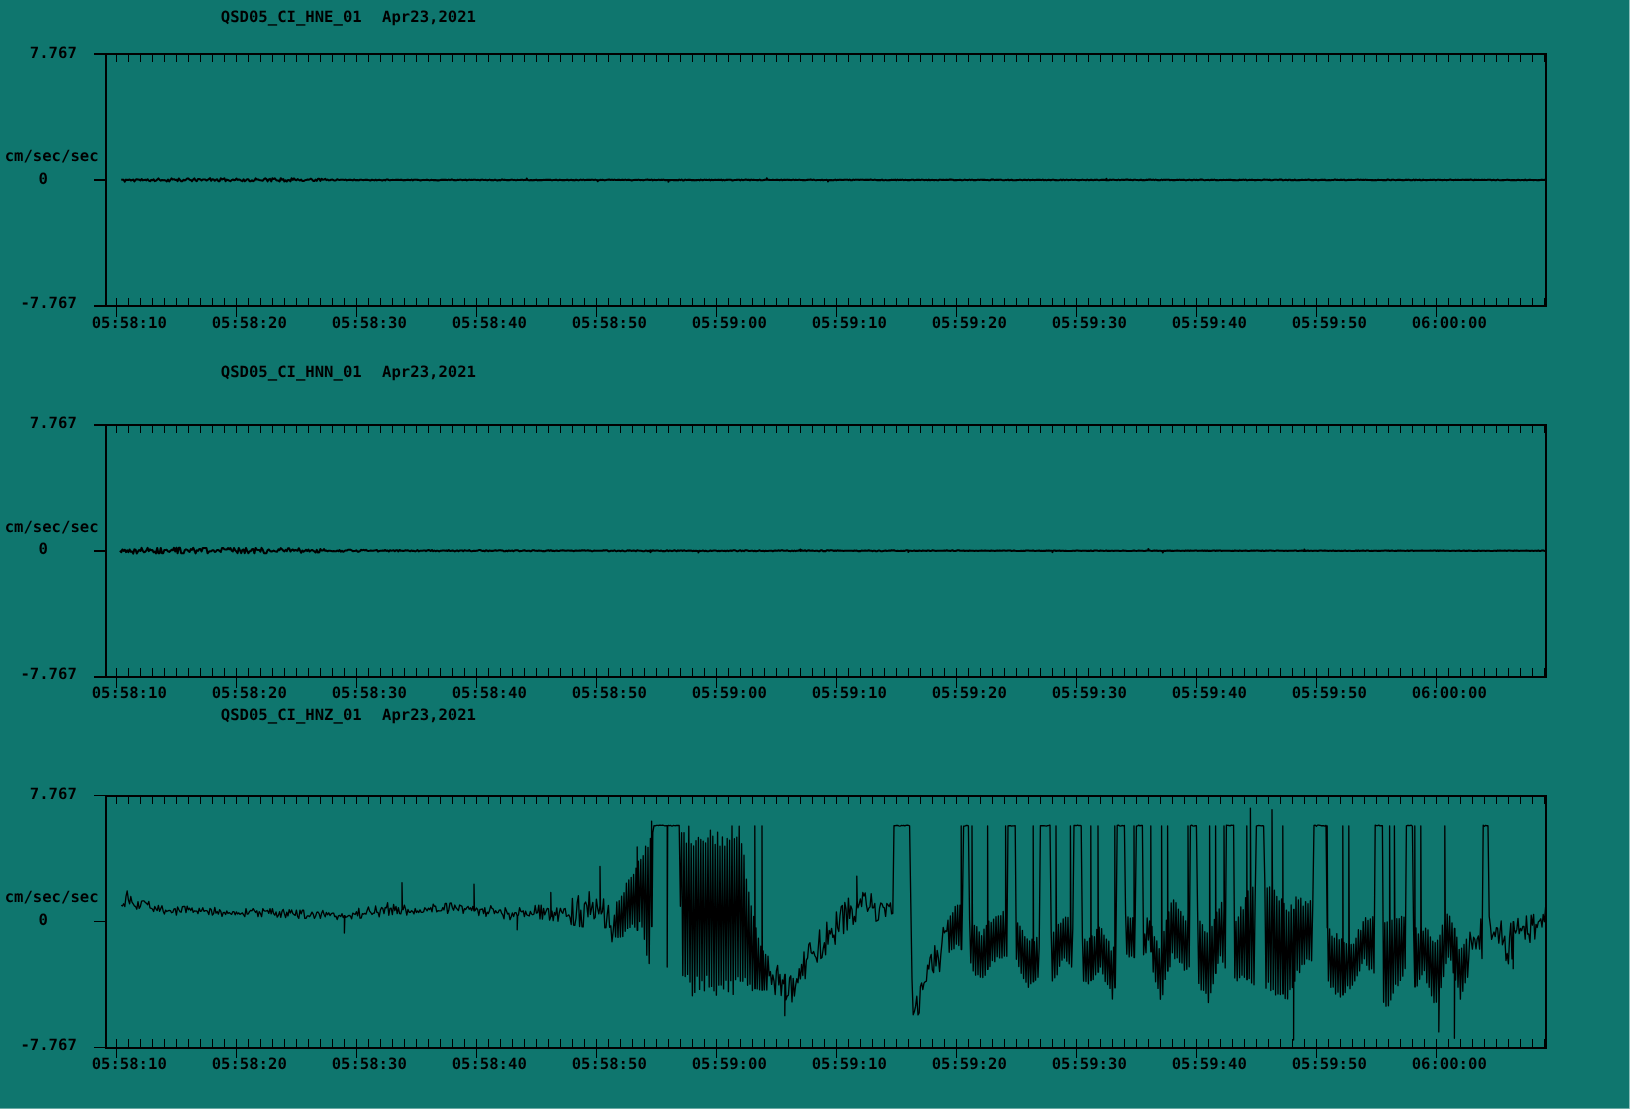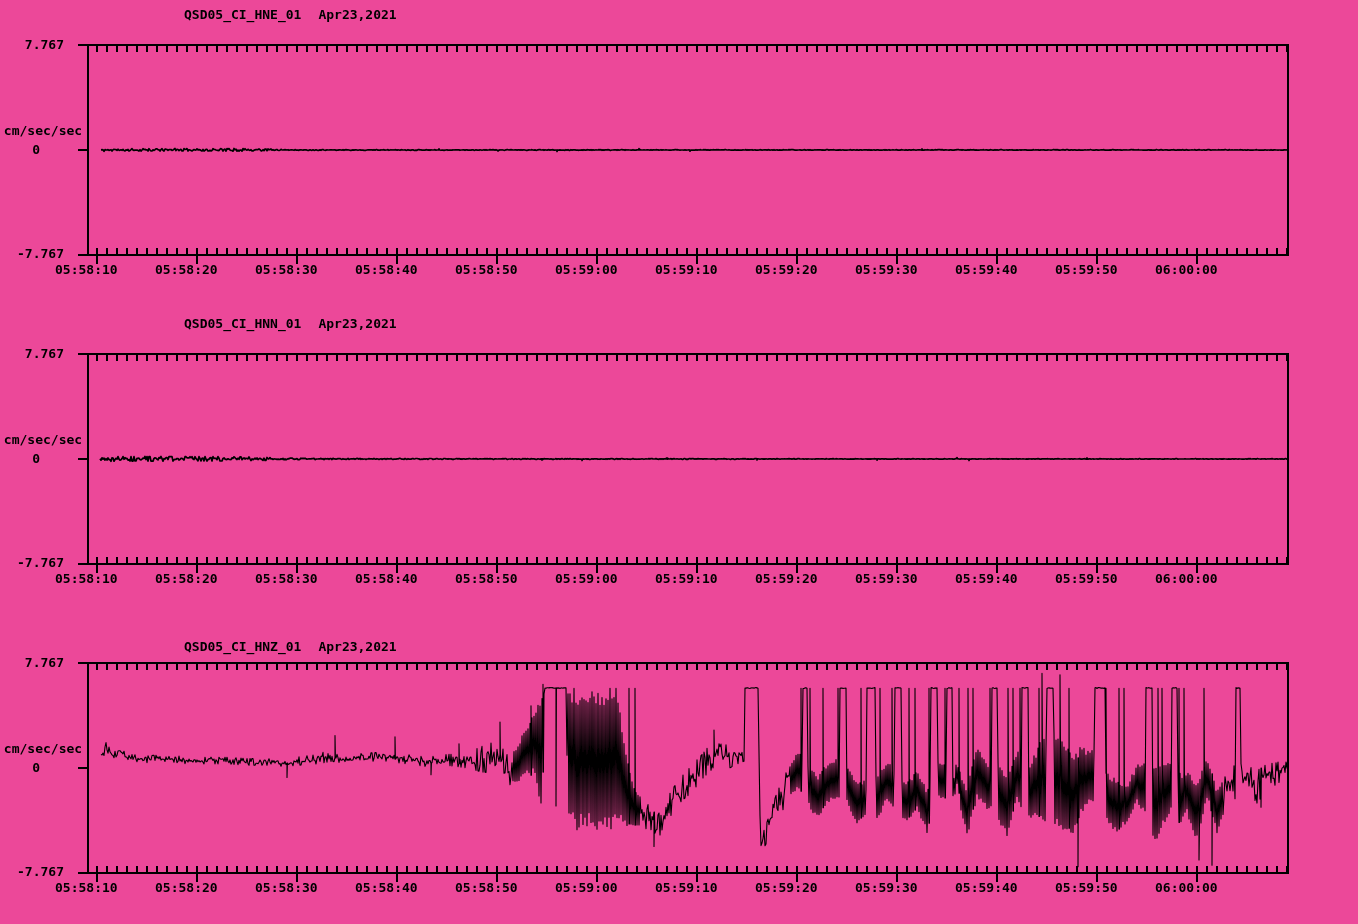--- a/index.html
+++ b/index.html
@@ -1,29 +1,29 @@
 <!DOCTYPE html>
 <html><head>
 <meta charset="utf-8">
 <style>
   html,body{margin:0;padding:0;background:#fff;}
-  .stage{position:relative;width:1358px;height:924px;background:#ec4899;overflow:hidden;
+  .stage{position:relative;width:1358px;height:924px;background:#0f766e;overflow:hidden;
          font-family:"DejaVu Sans Mono", monospace;color:#000;}
   svg{position:absolute;left:0;top:0;}
   .txt{position:absolute;font:bold 13px "DejaVu Sans Mono", monospace;color:#000;white-space:pre;}
   .title{left:184px;}
-  .t0{top:7px}.t1{top:316px}.t2{top:639px}
+  .t0{top:7px}.t1{top:303px}.t2{top:589px}
   .title .date{margin-left:17px;}
   .ymax,.ymin{left:0;width:64px;text-align:right;}
   .yzero{left:0;width:40px;text-align:right;}
   .yunit{left:3px;width:80px;text-align:center;}
   .ymax0{top:37px}.yunit0{top:123px}.yzero0{top:142px}.ymin0{top:246px}
   .ymax1{top:346px}.yunit1{top:432px}.yzero1{top:451px}.ymin1{top:555px}
   .ymax2{top:655px}.yunit2{top:741px}.yzero2{top:760px}.ymin2{top:864px}
-  .xlab{position:absolute;width:84px;text-align:left;font:bold 13px "DejaVu Sans Mono", monospace;}
+  .xlab{position:absolute;width:84px;text-align:right;font:bold 13px "DejaVu Sans Mono", monospace;}
 </style>
 </head>
 <body>
 
 <div class="stage">
   <svg id="plot-svg" width="1358" height="924" viewBox="0 0 1358 924">
       <rect x="88" y="45" width="1200" height="210" fill="none" stroke="#000000" stroke-width="1.5" shape-rendering="crispEdges"></rect>
       <path d="M97 45V52M97 248V255M107 45V52M107 248V255M117 45V52M117 248V255M127 45V52M127 248V255M137 45V52M137 248V255M147 45V52M147 248V255M157 45V52M157 248V255M167 45V52M167 248V255M177 45V52M177 248V255M187 45V52M187 248V255M197 45V52M197 248V255M207 45V52M207 248V255M217 45V52M217 248V255M227 45V52M227 248V255M237 45V52M237 248V255M247 45V52M247 248V255M257 45V52M257 248V255M267 45V52M267 248V255M277 45V52M277 248V255M287 45V52M287 248V255M297 45V52M297 248V255M307 45V52M307 248V255M317 45V52M317 248V255M327 45V52M327 248V255M337 45V52M337 248V255M347 45V52M347 248V255M357 45V52M357 248V255M367 45V52M367 248V255M377 45V52M377 248V255M387 45V52M387 248V255M397 45V52M397 248V255M407 45V52M407 248V255M417 45V52M417 248V255M427 45V52M427 248V255M437 45V52M437 248V255M447 45V52M447 248V255M457 45V52M457 248V255M467 45V52M467 248V255M477 45V52M477 248V255M487 45V52M487 248V255M497 45V52M497 248V255M507 45V52M507 248V255M517 45V52M517 248V255M527 45V52M527 248V255M537 45V52M537 248V255M547 45V52M547 248V255M557 45V52M557 248V255M567 45V52M567 248V255M577 45V52M577 248V255M587 45V52M587 248V255M597 45V52M597 248V255M607 45V52M607 248V255M617 45V52M617 248V255M627 45V52M627 248V255M637 45V52M637 248V255M647 45V52M647 248V255M657 45V52M657 248V255M667 45V52M667 248V255M677 45V52M677 248V255M687 45V52M687 248V255M697 45V52M697 248V255M707 45V52M707 248V255M717 45V52M717 248V255M727 45V52M727 248V255M737 45V52M737 248V255M747 45V52M747 248V255M757 45V52M757 248V255M767 45V52M767 248V255M777 45V52M777 248V255M787 45V52M787 248V255M797 45V52M797 248V255M807 45V52M807 248V255M817 45V52M817 248V255M827 45V52M827 248V255M837 45V52M837 248V255M847 45V52M847 248V255M857 45V52M857 248V255M867 45V52M867 248V255M877 45V52M877 248V255M887 45V52M887 248V255M897 45V52M897 248V255M907 45V52M907 248V255M917 45V52M917 248V255M927 45V52M927 248V255M937 45V52M937 248V255M947 45V52M947 248V255M957 45V52M957 248V255M967 45V52M967 248V255M977 45V52M977 248V255M987 45V52M987 248V255M997 45V52M997 248V255M1007 45V52M1007 248V255M1017 45V52M1017 248V255M1027 45V52M1027 248V255M1037 45V52M1037 248V255M1047 45V52M1047 248V255M1057 45V52M1057 248V255M1067 45V52M1067 248V255M1077 45V52M1077 248V255M1087 45V52M1087 248V255M1097 45V52M1097 248V255M1107 45V52M1107 248V255M1117 45V52M1117 248V255M1127 45V52M1127 248V255M1137 45V52M1137 248V255M1147 45V52M1147 248V255M1157 45V52M1157 248V255M1167 45V52M1167 248V255M1177 45V52M1177 248V255M1187 45V52M1187 248V255M1197 45V52M1197 248V255M1207 45V52M1207 248V255M1217 45V52M1217 248V255M1227 45V52M1227 248V255M1237 45V52M1237 248V255M1247 45V52M1247 248V255M1257 45V52M1257 248V255M1267 45V52M1267 248V255M1277 45V52M1277 248V255M1287 45V52M1287 248V255M97 255V264M197 255V264M297 255V264M397 255V264M497 255V264M597 255V264M697 255V264M797 255V264M897 255V264M997 255V264M1097 255V264M1197 255V264M78 45H88M78 150H88M78 255H88" stroke="#000000" stroke-width="1.2" fill="none" shape-rendering="crispEdges"></path>
       <path d="M101 149.8L102 149.7L103 149.8L104 151.3L105 149.7L106 149.9L107 150.0L108 149.6L109 150.4L110 150.0L111 149.7L112 151.1L113 149.8L114 149.4L115 149.5L116 149.7L117 150.4L118 149.2L119 150.3L120 150.1L121 149.8L122 150.3L123 149.4L124 150.5L125 151.0L126 149.9L127 150.2L128 149.5L129 151.0L130 150.5L131 149.7L132 148.7L133 149.9L134 150.5L135 150.0L136 150.2L137 150.1L138 150.4L139 151.1L140 149.7L141 151.1L142 150.0L143 148.7L144 149.7L145 149.3L146 150.0L147 149.8L148 151.0L149 148.7L150 150.0L151 151.0L152 151.0L153 149.8L154 150.4L155 149.7L156 148.8L157 148.8L158 149.7L159 149.9L160 151.0L161 149.6L162 148.7L163 150.3L164 151.0L165 149.2L166 149.2L167 149.5L168 150.4L169 149.6L170 149.6L171 149.5L172 150.4L173 150.0L174 149.3L175 148.5L176 150.6L177 149.3L178 149.5L179 150.6L180 149.8L181 149.4L182 151.0L183 151.0L184 148.6L185 149.5L186 149.2L187 148.6L188 151.0L189 149.7L190 150.0L191 150.5L192 151.0L193 150.2L194 149.6L195 150.1L196 150.0L197 148.8L198 149.9L199 149.6L200 149.8L201 150.5L202 151.0L203 149.4L204 151.0L205 150.3L206 149.4L207 149.4L208 151.0L209 151.0L210 150.3L211 151.0L212 150.4L213 148.7L214 149.5L215 149.5L216 150.0L217 150.3L218 150.4L219 150.6L220 149.2L221 148.6L222 149.3L223 151.1L224 149.5L225 149.1L226 151.1L227 148.6L228 149.2L229 148.6L230 149.9L231 150.5L232 150.5L233 151.2L234 148.5L235 149.8L236 149.2L237 151.2L238 150.2L239 151.2L240 150.0L241 150.1L242 151.1L243 148.6L244 149.9L245 148.7L246 149.8L247 150.2L248 149.3L249 149.9L250 150.4L251 149.7L252 150.9L253 150.9L254 150.3L255 149.9L256 149.7L257 149.7L258 149.6L259 148.9L260 149.6L261 150.8L262 150.8L263 149.7L264 150.7L265 149.0L266 149.0L267 150.7L268 149.0L269 149.7L270 149.6L271 149.0L272 150.1L273 149.7L274 150.3L275 150.2L276 149.7L277 149.6L278 150.2L279 150.5L280 150.2L281 149.4L282 149.8L283 150.0L284 149.8L285 149.7L286 149.8L287 150.0L288 149.7L289 150.3L290 150.0L291 149.9L292 149.9L293 150.0L294 150.3L295 149.6L296 150.1L297 150.0L298 150.1L299 150.3L300 149.8L301 149.8L302 150.0L303 150.1L304 149.9L305 149.9L306 149.8L307 150.1L308 150.3L309 150.3L310 149.8L311 150.1L312 150.3L313 149.8L314 150.3L315 150.1L316 149.8L317 150.1L318 150.3L319 150.3L320 149.9L321 150.3L322 149.6L323 149.6L324 150.0L325 150.3L326 150.1L327 149.9L328 150.0L329 150.0L330 149.9L331 149.9L332 149.9L333 150.0L334 149.8L335 149.9L336 150.3L337 150.1L338 150.1L339 149.9L340 149.8L341 150.0L342 150.1L343 149.7L344 150.3L345 149.8L346 149.7L347 149.8L348 149.9L349 150.0L350 150.3L351 150.3L352 150.1L353 149.9L354 150.1L355 149.9L356 149.8L357 150.0L358 150.3L359 150.0L360 149.9L361 150.1L362 150.1L363 150.1L364 150.3L365 150.3L366 150.3L367 150.0L368 149.8L369 149.9L370 149.9L371 149.8L372 149.9L373 150.1L374 149.7L375 150.1L376 149.7L377 149.7L378 150.1L379 150.0L380 150.3L381 149.9L382 150.0L383 149.8L384 149.7L385 150.1L386 150.0L387 149.9L388 149.7L389 150.3L390 150.0L391 149.7L392 150.0L393 149.9L394 150.0L395 149.7L396 149.8L397 150.1L398 149.9L399 150.0L400 150.3L401 149.8L402 149.7L403 150.0L404 150.0L405 149.9L406 150.3L407 150.1L408 149.7L409 150.1L410 150.1L411 150.3L412 149.9L413 149.9L414 150.3L415 150.3L416 150.1L417 150.3L418 149.7L419 149.7L420 149.9L421 149.9L422 150.1L423 150.1L424 150.0L425 150.1L426 149.7L427 149.8L428 150.1L429 149.9L430 150.3L431 149.9L432 150.0L433 150.0L434 149.9L435 149.7L436 150.1L437 150.0L438 149.9L439 149.7L439 148.8L439.4 149.7L440 150.0L441 150.3L442 150.0L443 150.1L444 150.3L445 150.1L446 150.0L447 149.8L448 150.3L449 150.0L450 150.1L451 150.1L452 150.1L453 149.9L454 150.0L455 149.8L456 149.9L457 149.9L458 149.9L459 149.9L460 150.3L461 150.0L462 150.0L463 149.9L464 149.9L465 150.3L466 149.9L467 149.9L468 150.1L469 150.1L470 150.0L471 150.1L472 149.9L473 149.8L474 150.3L475 150.1L476 149.8L477 150.1L478 150.0L479 150.3L480 149.8L481 150.0L482 150.3L483 150.0L484 149.7L485 150.1L486 149.7L487 150.1L488 150.0L489 149.9L490 149.7L491 149.9L492 149.9L493 149.7L494 149.8L495 150.1L496 149.7L497 150.1L498 150.3L498 151.1L498.4 150.3L499 150.3L500 149.9L501 150.0L502 149.9L503 150.0L504 150.3L505 150.1L506 149.8L507 149.7L508 149.7L509 150.0L510 149.7L511 149.9L512 149.7L513 150.0L514 150.0L515 149.9L516 149.8L517 150.1L518 149.9L519 149.8L520 150.1L521 149.7L522 150.1L523 149.9L524 149.8L525 150.0L526 150.3L527 150.3L528 150.1L529 149.9L530 150.0L531 149.9L532 149.7L533 150.0L534 150.1L535 149.9L536 150.3L537 150.1L538 149.8L539 149.7L540 149.7L541 149.9L542 150.0L543 149.7L544 150.3L545 149.9L546 150.0L547 150.1L548 149.9L549 149.7L550 150.1L551 149.8L552 149.9L553 149.7L554 150.1L555 150.1L556 150.0L557 150.0L557 151.4L557.4 150.0L558 150.1L559 150.1L560 149.9L561 150.1L562 150.1L563 150.1L564 150.1L565 150.3L566 149.7L567 150.1L568 149.7L569 150.3L570 150.3L571 149.7L572 150.1L573 149.9L574 149.9L575 149.8L576 150.1L577 150.0L578 150.1L579 150.3L580 150.0L581 150.1L582 149.9L583 150.3L584 149.7L585 150.1L586 150.1L587 149.7L588 149.9L589 149.9L590 150.1L591 149.7L592 150.3L593 149.8L594 150.1L595 150.0L596 149.9L597 150.0L598 149.9L599 149.7L600 149.9L601 149.7L602 150.3L603 149.9L604 150.3L605 149.9L606 149.9L607 149.8L608 149.7L609 149.8L610 150.3L611 150.3L612 150.0L613 150.0L614 149.9L615 149.8L616 149.8L617 150.3L618 149.7L619 150.1L620 150.0L621 149.7L622 149.7L623 149.9L624 149.8L625 150.3L626 149.7L627 150.0L628 149.9L629 150.0L630 150.0L631 150.1L632 150.1L633 149.7L634 150.2L635 150.2L636 150.1L637 149.9L638 149.8L639 149.8L639 148.6L639.4 149.8L640 149.7L641 149.9L642 150.0L643 150.0L644 149.9L645 150.0L646 150.0L647 149.9L648 149.9L649 150.0L650 150.1L651 149.7L652 150.2L653 149.9L654 149.8L655 150.0L656 149.7L657 149.9L658 149.9L659 150.1L660 150.0L661 149.7L662 150.1L663 149.8L664 150.0L665 150.0L666 149.7L667 150.0L668 150.0L669 150.1L670 150.1L671 150.2L672 150.0L673 149.9L674 149.8L675 149.7L676 149.7L677 149.9L678 149.7L679 150.0L680 150.2L681 150.0L682 150.0L683 150.0L684 150.1L685 149.8L686 150.2L687 150.0L688 150.0L689 149.9L690 150.2L690 151.2L690.4 150.2L691 150.0L692 150.1L693 150.1L694 150.2L695 150.1L696 149.7L697 150.2L698 149.9L699 150.0L700 149.7L701 149.9L702 150.0L703 149.9L704 149.7L705 149.8L706 149.7L707 150.1L708 149.7L709 150.2L710 150.2L711 149.7L712 150.0L713 149.7L714 149.8L715 149.8L716 149.9L717 149.7L718 149.8L719 149.7L720 150.0L721 149.9L722 149.9L723 149.9L724 149.9L725 149.7L726 149.7L727 150.0L728 150.0L729 149.7L730 150.0L731 150.1L732 150.1L733 150.0L734 150.1L735 149.7L736 150.2L737 150.2L738 149.9L739 150.2L740 150.2L741 150.1L742 150.1L743 149.8L744 150.0L745 149.9L746 149.7L747 150.2L748 149.7L749 150.1L750 149.8L751 150.0L752 149.7L753 150.1L754 150.0L755 149.9L756 150.1L757 150.0L758 150.1L759 150.0L760 149.7L761 149.8L762 150.2L763 150.0L764 149.9L765 149.9L766 149.8L767 150.1L768 149.7L769 149.8L770 150.1L771 150.0L772 149.9L773 150.2L774 149.7L775 150.2L776 150.0L777 149.9L778 150.1L779 150.1L780 149.9L781 150.2L782 150.2L783 149.7L784 149.8L785 150.0L786 149.8L787 150.0L788 149.9L789 149.7L790 149.9L791 149.7L792 149.7L793 149.7L794 149.8L795 150.2L796 150.1L797 150.1L798 150.0L799 150.0L800 149.8L801 150.1L802 150.2L803 150.0L804 149.7L805 149.9L806 150.1L807 150.0L808 149.7L809 150.1L810 149.7L811 150.1L812 150.0L813 150.1L814 150.0L815 149.7L816 150.0L817 149.8L818 149.8L819 149.9L820 149.8L821 149.9L822 150.1L823 149.9L824 150.2L825 150.2L826 149.7L827 149.7L828 149.7L829 150.1L830 149.8L831 149.9L832 149.9L833 149.8L834 149.7L835 150.0L836 150.2L837 150.2L838 149.9L839 150.1L840 149.7L841 150.2L842 150.0L843 149.8L844 150.2L845 150.2L846 150.2L847 150.1L848 150.0L849 150.0L850 149.7L851 149.9L852 150.2L853 149.9L854 149.8L855 150.0L856 150.1L857 149.7L858 150.1L859 150.1L860 149.9L861 149.9L862 150.1L863 150.0L864 149.8L865 149.9L866 149.9L867 149.9L868 150.1L869 149.7L870 150.2L871 149.9L872 150.2L873 150.0L874 149.8L875 150.1L876 150.1L877 149.8L878 149.8L879 150.1L880 150.0L881 150.2L882 150.2L883 150.0L884 149.7L885 150.2L886 149.7L887 150.1L888 150.0L889 149.7L890 150.1L891 150.0L892 150.0L893 149.7L894 150.0L895 150.0L896 149.7L897 149.9L898 150.1L899 150.0L900 150.1L901 149.9L902 149.7L903 150.0L904 150.0L905 150.2L906 149.7L907 150.1L908 150.1L909 149.8L910 149.9L911 150.2L912 149.9L913 149.9L914 149.7L915 150.0L916 150.2L917 150.0L918 149.8L919 149.9L920 149.9L921 150.0L922 150.2L922 148.9L922.4 150.2L923 150.2L924 150.2L925 149.7L926 150.0L927 149.8L928 149.7L929 150.0L930 150.0L931 150.1L932 149.7L933 150.1L934 150.0L935 149.7L936 149.9L937 149.9L938 149.7L939 149.7L940 149.7L941 149.9L942 149.7L943 149.9L944 150.2L945 149.8L946 149.8L947 150.0L948 150.0L949 150.2L950 149.9L951 149.8L952 150.2L953 150.0L954 150.2L955 149.9L956 149.9L957 149.7L958 149.7L959 149.7L960 150.0L961 149.7L962 150.1L963 149.7L964 150.0L965 150.1L966 150.2L967 150.1L968 149.7L969 150.1L970 149.7L971 149.9L972 149.8L973 149.8L974 149.7L975 150.2L976 149.9L977 150.1L978 150.0L979 150.1L980 150.0L981 149.9L982 150.0L983 149.7L984 149.9L985 150.0L986 149.9L987 149.9L988 150.2L989 150.1L990 149.9L991 149.7L992 150.0L993 150.1L994 150.1L995 149.7L996 150.1L997 149.8L998 150.1L999 150.0L1000 149.7L1001 149.7L1002 149.7L1003 150.0L1004 150.2L1005 150.0L1006 150.0L1007 149.9L1008 150.2L1009 149.9L1010 149.9L1011 150.0L1012 149.7L1013 150.1L1014 150.0L1015 150.2L1016 150.1L1017 149.9L1018 150.1L1019 150.0L1020 149.9L1021 150.1L1022 149.9L1023 150.0L1024 149.9L1025 149.9L1026 149.9L1027 150.1L1028 150.1L1029 150.0L1030 150.2L1031 150.2L1032 150.2L1033 149.7L1034 149.9L1035 150.0L1036 149.7L1037 150.0L1038 149.7L1039 150.2L1040 150.1L1041 149.9L1042 150.0L1043 149.9L1044 149.9L1045 150.1L1046 150.0L1047 150.1L1048 149.9L1049 150.0L1050 150.0L1051 150.2L1052 150.0L1053 149.7L1054 149.7L1055 149.8L1056 149.7L1057 149.9L1058 149.7L1059 150.2L1060 150.2L1061 150.0L1062 149.8L1063 149.7L1064 149.8L1065 150.1L1066 149.7L1067 149.7L1068 149.7L1069 150.2L1070 150.1L1071 149.9L1072 149.9L1073 150.2L1074 149.8L1075 149.8L1076 150.2L1077 150.0L1078 150.2L1079 149.7L1080 150.2L1081 150.2L1082 150.1L1083 150.1L1084 150.0L1085 149.8L1086 150.0L1087 150.0L1088 149.8L1089 150.0L1090 149.7L1091 149.7L1092 150.0L1093 150.1L1094 150.0L1095 150.1L1096 149.8L1097 149.9L1098 150.2L1099 150.1L1100 150.0L1101 149.9L1102 149.9L1103 149.9L1104 149.7L1105 150.2L1106 150.2L1107 150.1L1108 150.1L1109 150.2L1110 149.9L1111 150.1L1112 149.7L1113 149.7L1114 149.9L1115 149.9L1116 150.1L1117 149.8L1118 149.9L1119 150.0L1120 149.7L1121 150.2L1122 150.2L1123 150.0L1124 149.9L1125 150.0L1126 149.9L1127 150.0L1128 150.0L1129 150.0L1130 149.8L1131 149.7L1132 149.7L1133 149.9L1134 149.7L1135 150.0L1136 149.9L1137 150.0L1138 149.7L1139 149.9L1140 150.0L1141 150.0L1142 150.0L1143 150.1L1144 150.1L1145 150.2L1146 150.0L1147 150.2L1148 149.9L1149 149.9L1150 150.1L1151 149.9L1152 150.1L1153 150.0L1154 150.1L1155 150.2L1156 149.7L1157 149.7L1158 150.0L1159 150.2L1160 149.8L1161 149.7L1162 149.9L1163 150.2L1164 150.0L1165 149.9L1166 149.8L1167 149.9L1168 150.1L1169 150.1L1170 150.2L1171 149.9L1172 149.9L1173 149.9L1174 149.7L1175 150.1L1176 150.2L1177 150.1L1178 149.7L1179 150.2L1180 149.7L1181 150.1L1182 149.9L1183 149.7L1184 150.2L1185 150.2L1186 149.7L1187 149.9L1188 150.1L1189 150.1L1190 150.0L1191 150.0L1192 149.9L1193 150.0L1194 149.9L1195 149.7L1196 150.1L1197 150.1L1198 149.8L1199 149.7L1200 149.9L1201 150.0L1202 150.1L1203 150.0L1204 149.9L1205 150.1L1206 150.1L1207 149.9L1208 149.7L1209 149.7L1210 149.9L1211 150.1L1212 150.0L1213 149.9L1214 150.0L1215 149.9L1216 150.0L1217 150.0L1218 149.9L1219 149.7L1220 150.0L1221 149.9L1222 149.9L1223 149.8L1224 149.9L1225 149.7L1226 149.7L1227 150.0L1228 150.2L1229 149.7L1230 149.9L1231 150.0L1232 149.9L1233 150.0L1234 150.0L1235 149.9L1236 150.0L1237 149.9L1238 150.0L1239 150.0L1240 149.7L1241 149.8L1242 149.8L1243 150.2L1244 150.0L1245 149.9L1246 150.2L1247 150.1L1248 149.7L1249 150.0L1250 150.2L1251 150.2L1252 150.1L1253 150.1L1254 150.0L1255 150.0L1256 149.7L1257 149.9L1258 150.0L1259 150.2L1260 150.0L1261 150.1L1262 150.0L1263 150.2L1264 150.1L1265 149.8L1266 150.0L1267 150.2L1268 150.0L1269 150.0L1270 150.2L1271 149.7L1272 150.2L1273 150.1L1274 149.9L1275 149.9L1276 150.0L1277 150.0L1278 150.1L1279 150.0L1280 150.0L1281 150.2L1282 150.0L1283 150.1L1284 149.9L1285 149.9L1286 150.0L1287 149.9L1288 150.0" fill="none" stroke="#000000" stroke-width="1.7" stroke-linejoin="round"></path>
       <rect x="88" y="354" width="1200" height="210" fill="none" stroke="#000000" stroke-width="1.5" shape-rendering="crispEdges"></rect>

